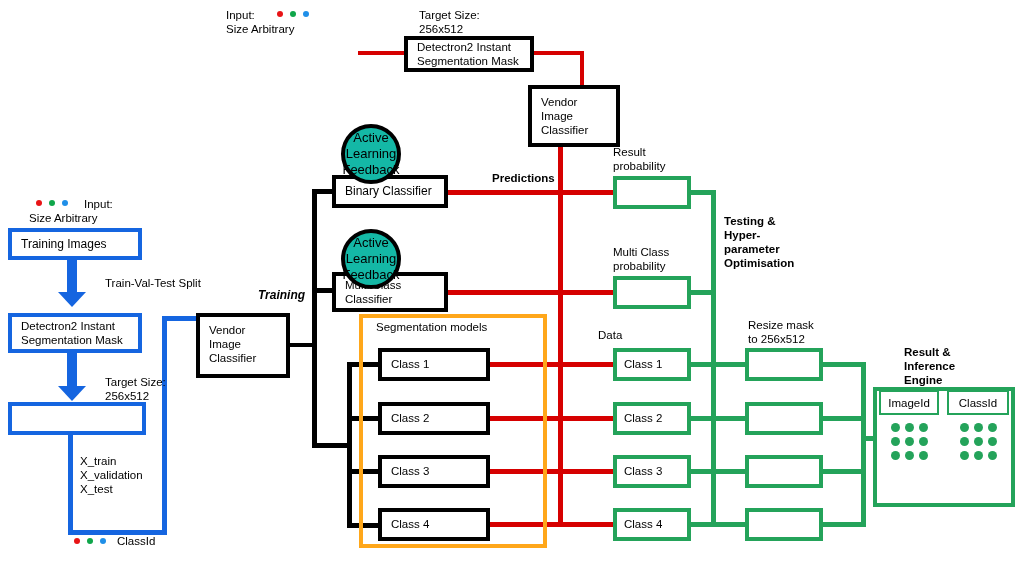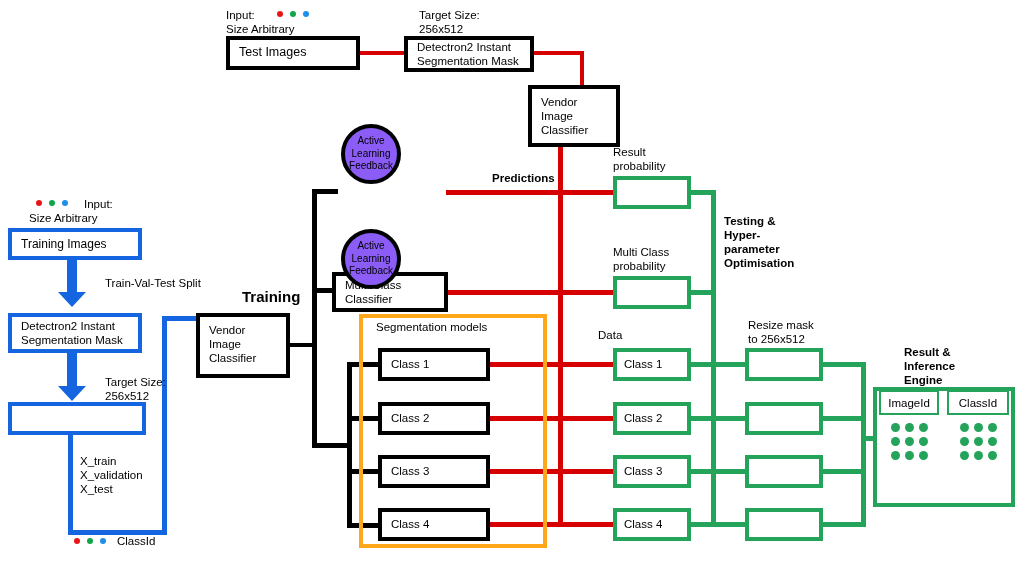--- a/index.html
+++ b/index.html
@@ -44,26 +44,26 @@
   .ln { position: absolute; z-index: 2; }
   .red { background: #d60000; }
   .grn { background: #24a35a; }
   .blk { background: #000000; }
   .blu { background: #1565e0; }
 
   .circle {
     position: absolute;
     border: 4px solid #000000;
     border-radius: 50%;
-    background: #8b5cf6;
+    background: #14b8a6;
     display: flex;
     align-items: center;
     justify-content: center;
     text-align: center;
-    font-size: 10px;
+    font-size: 13px;
     line-height: 1.25;
     white-space: pre-line;
     z-index: 8;
   }
   .dots { position: absolute; display: flex; gap: 7px; z-index: 7; }
   .dot { width: 6px; height: 6px; border-radius: 50%; }
   .arrow {
     position: absolute;
     width: 0; height: 0;
     border-left: 14px solid transparent;
@@ -103,23 +103,20 @@
     <span class="dot" style="background:#1f8fe8"></span>
   </div>
   <div class="lbl" style="left:226px; top:8px; font-size:11.5px; text-align:left; width:140px; text-indent:0;">Input:
 Size Arbitrary</div>
 
   <div class="lbl" style="left:419px; top:8px; font-size:11.5px;">Target Size:
 256x512</div>
 
   <div class="ln red" style="left:358px; top:51px; width:48px; height:4px;"></div>
 
-  <div class="box bk" style="left:226px; top:36px; width:134px; height:34px;">
-    <span class="txt" style="font-size:12.5px;">Test Images</span>
-  </div>
 
   <div class="box bk" style="left:404px; top:36px; width:130px; height:36px;">
     <span class="txt" style="font-size:11.5px;">Detectron2 Instant
 Segmentation Mask</span>
   </div>
 
   <div class="ln red" style="left:532px; top:51px; width:52px; height:4px;"></div>
   <div class="ln red" style="left:580px; top:51px; width:4px; height:36px;"></div>
 
   <div class="box bk" style="left:528px; top:85px; width:92px; height:62px; align-items:flex-start;">
@@ -177,41 +174,44 @@
     <span class="dot" style="background:#1f8fe8"></span>
   </div>
   <div class="lbl" style="left:117px; top:534px; font-size:11.5px;">ClassId</div>
 
   <div class="box bk" style="left:196px; top:313px; width:94px; height:65px; align-items:flex-start;">
     <span class="txt" style="font-size:11.5px; padding-top:6px;">Vendor
 Image
 Classifier</span>
   </div>
 
-  <div class="lbl bold" style="left:242px; top:288px; font-size:15px;">Training</div>
+  <div class="lbl bold" style="left:258px; top:288px; font-size:12px;font-style:italic;">Training</div>
 
   <div class="ln blk" style="left:288px; top:343px; width:28px; height:4px;"></div>
   <div class="ln blk" style="left:312px; top:189px; width:5px; height:258px;"></div>
 
   <div class="ln blk" style="left:312px; top:189px; width:26px; height:5px;"></div>
 
   <div class="ln blk" style="left:312px; top:288px; width:26px; height:5px;"></div>
 
   <div class="ln blk" style="left:312px; top:443px; width:40px; height:5px;"></div>
   <div class="ln blk" style="left:347px; top:362px; width:5px; height:166px;"></div>
 
   <div class="ln blk" style="left:347px; top:362px; width:32px; height:5px;"></div>
   <div class="ln blk" style="left:347px; top:416px; width:32px; height:5px;"></div>
   <div class="ln blk" style="left:347px; top:469px; width:32px; height:5px;"></div>
   <div class="ln blk" style="left:347px; top:523px; width:32px; height:5px;"></div>
 
   <div class="circle" style="left:341px; top:124px; width:52px; height:52px;">
     <span>Active
 Learning
 Feedback</span>
+  </div>
+  <div class="box bk" style="left:332px; top:175px; width:116px; height:33px;">
+    <span class="txt" style="font-size:12px;">Binary Classifier</span>
   </div>
 
   <div class="circle" style="left:341px; top:229px; width:52px; height:52px;">
     <span>Active
 Learning
 Feedback</span>
   </div>
   <div class="box bk" style="left:332px; top:272px; width:116px; height:40px;">
     <span class="txt" style="font-size:11.5px;">Multi Class
 Classifier</span>

